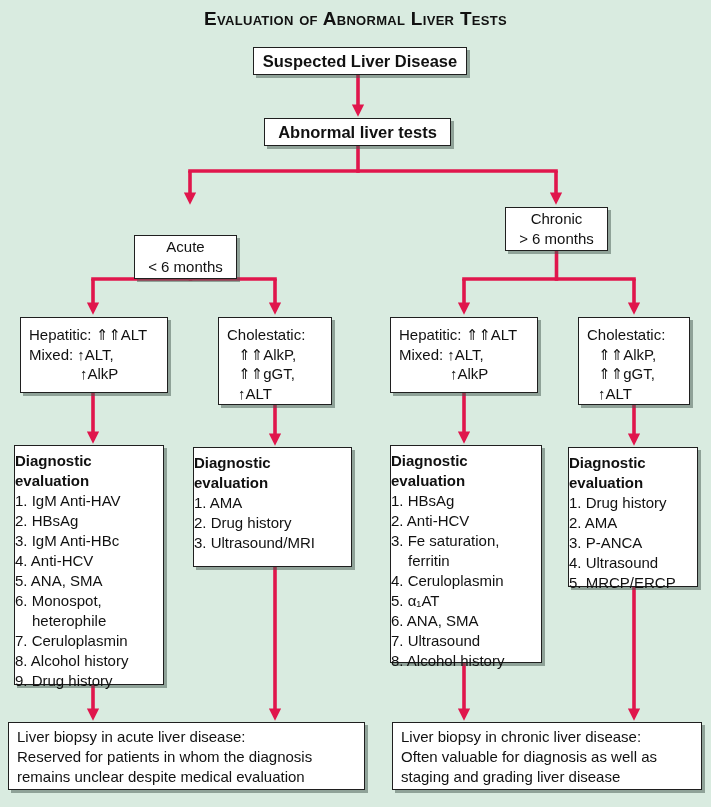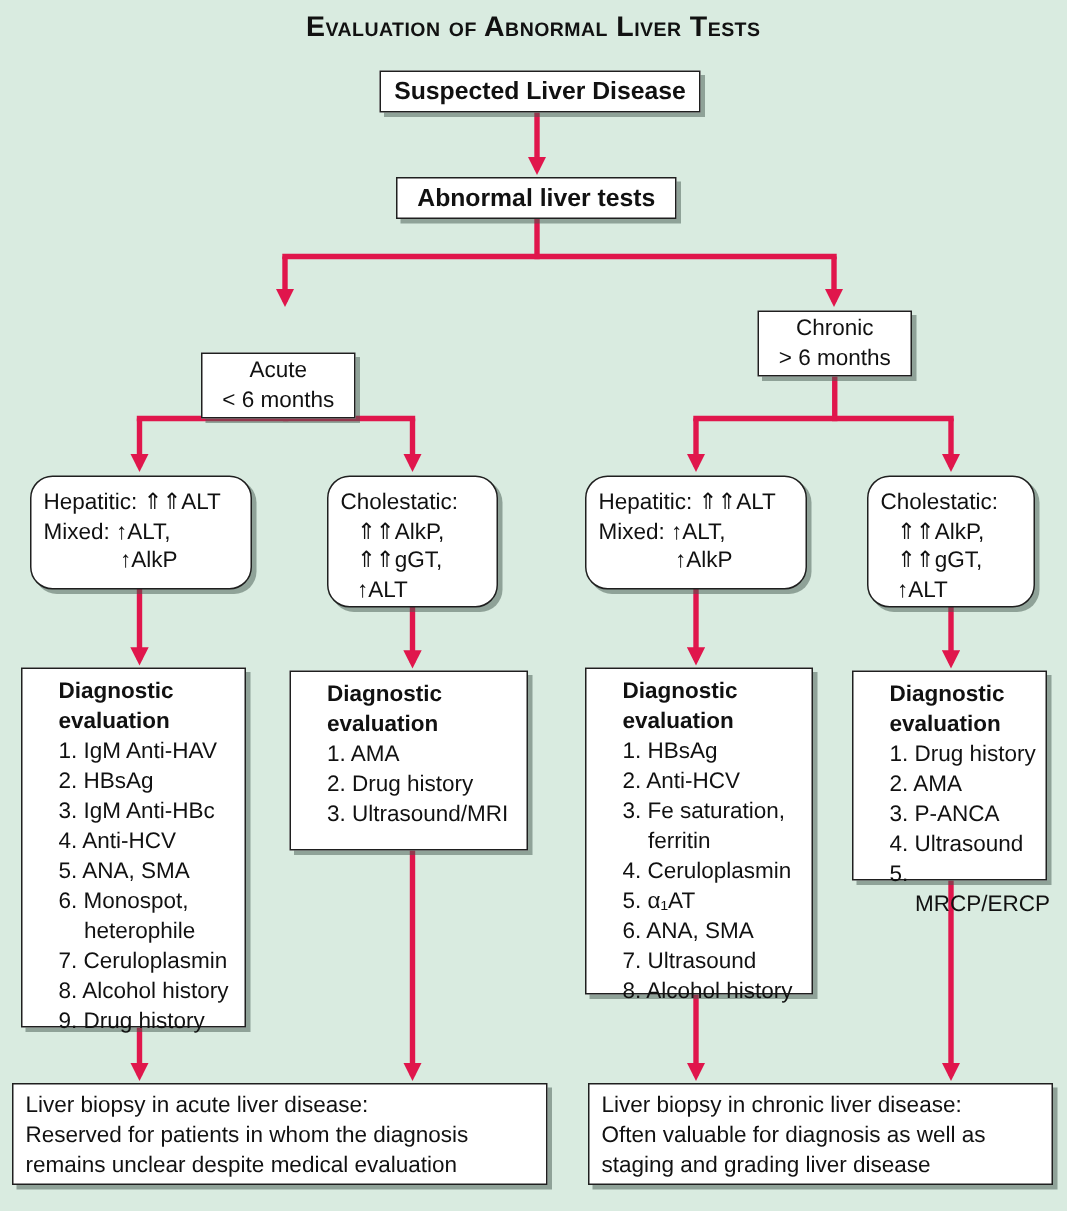--- a/index.html
+++ b/index.html
@@ -31,24 +31,24 @@
     z-index:1;
     font-size:15px;
     line-height:19px;
   }
   .center{
     display:flex;flex-direction:column;
     align-items:center;justify-content:center;
     text-align:center;
   }
   .hdrbox{font-weight:700;font-size:16.5px;}
-  .pattern{padding:7px 4px 6px 8px;line-height:19.5px;border-radius:15px;}
+  .pattern{padding:7px 4px 6px 8px;line-height:19.5px;}
   .indent-alkp{padding-left:51px;}
   .indent-arrows{padding-left:11px;}
-  .diag{padding:5px 3px 4px 24px;line-height:20px;}
+  .diag{padding:5px 3px 4px 0;line-height:20px;}
   .diag .hdr{font-weight:700;}
   .diag .li{padding-left:17px;text-indent:-17px;}
   .wide{padding:4px 8px;line-height:20px;}
 </style>
 </head>
 <body>
 
 <div class="stage">
 
   <svg class="connectors" width="711" height="807" viewBox="0 0 711 807">

